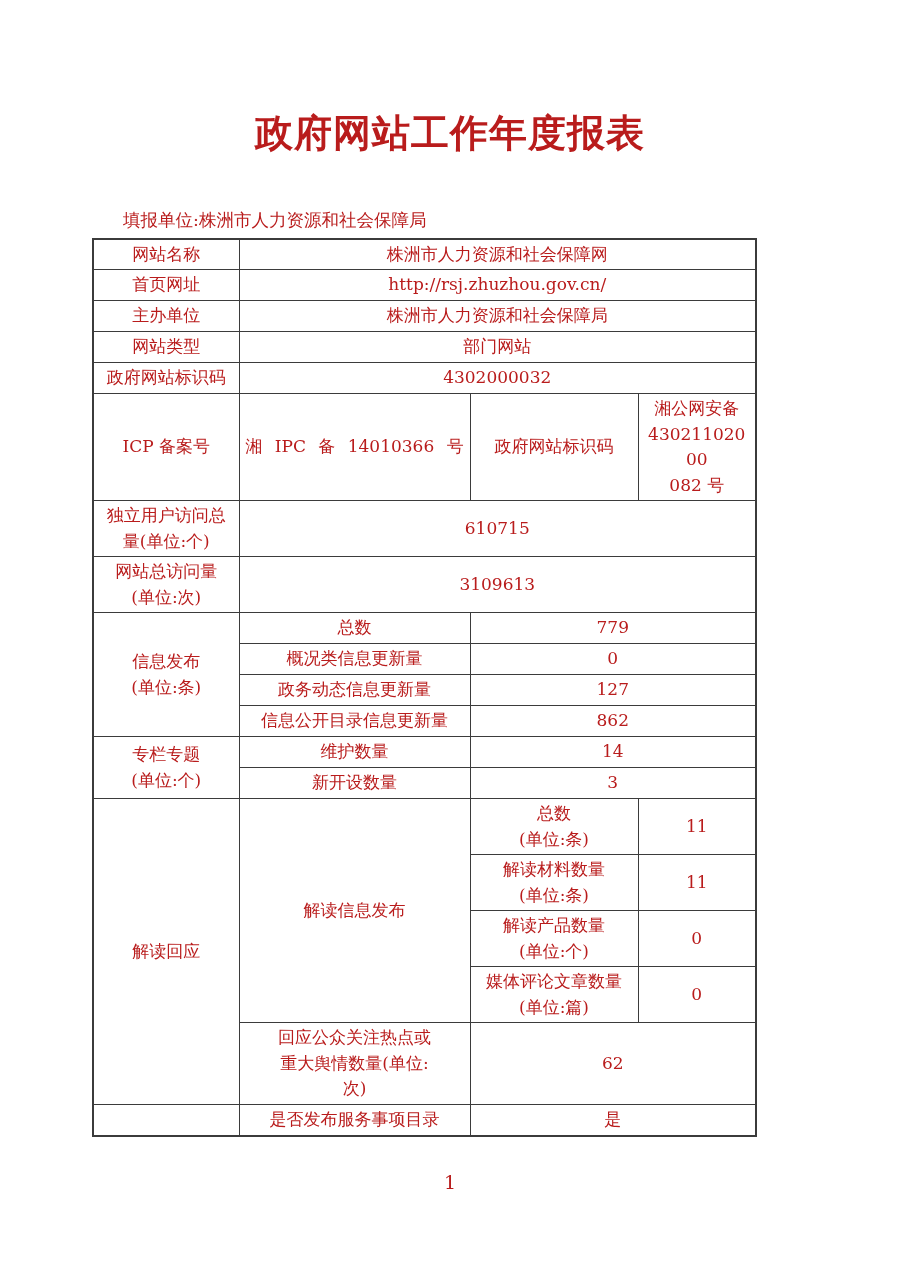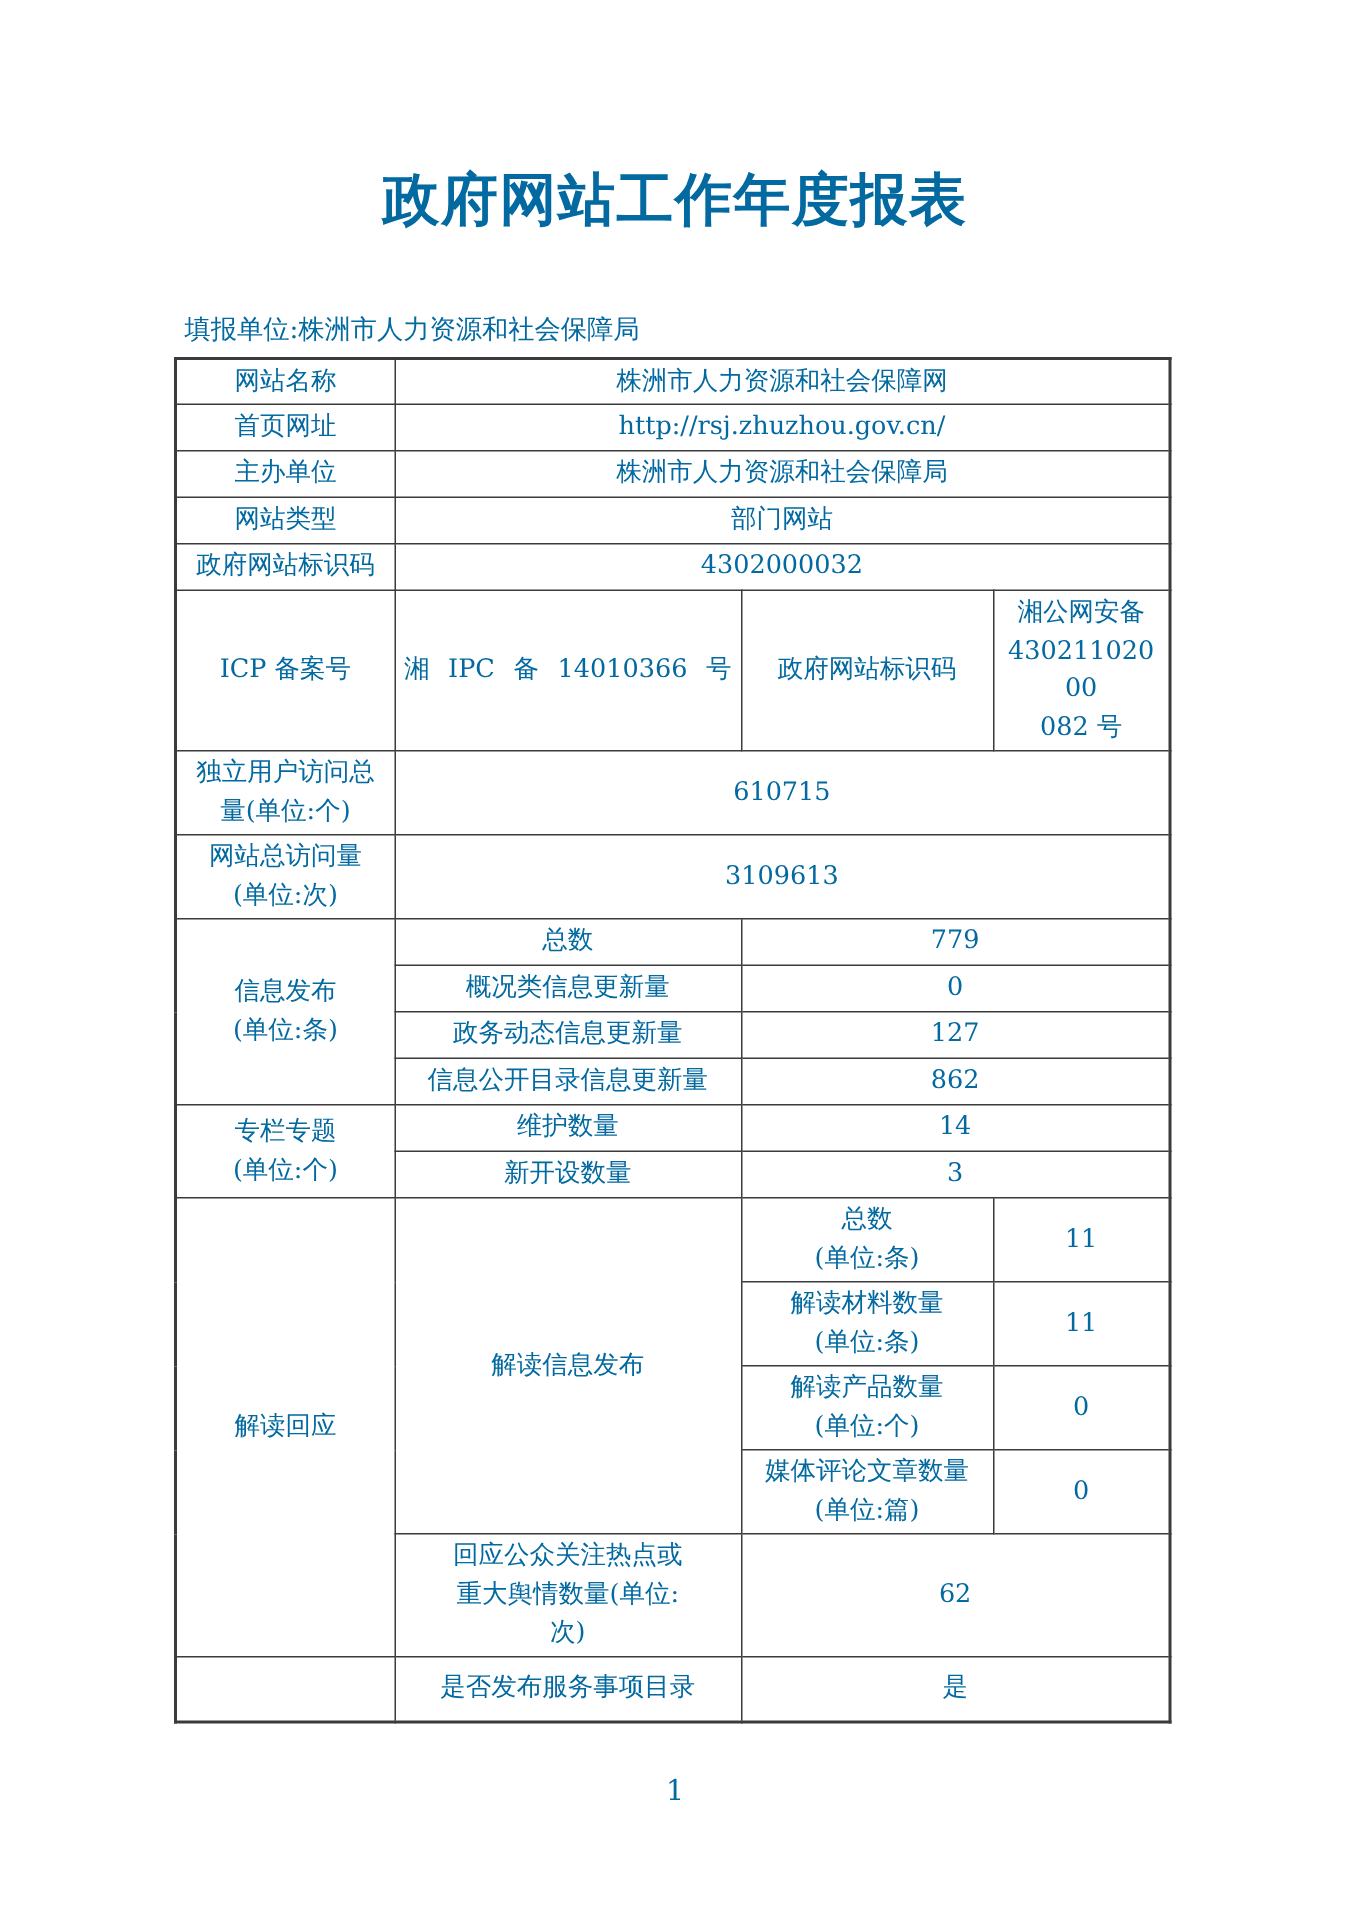--- a/index.html
+++ b/index.html
@@ -5,21 +5,21 @@
   html, body {
     margin: 0;
     padding: 0;
     background: #ffffff;
   }
   .page {
     position: relative;
     width: 900px;
     height: 1272px;
     background: #ffffff;
-    color: #0369a1;
+    color: #b91c1c;
     font-family: "DejaVu Serif", "Liberation Serif", serif;
     overflow: hidden;
   }
   .doc-title {
     padding-top: 110px;
     text-align: center;
     font-family: "DejaVu Sans", "Liberation Sans", sans-serif;
     font-weight: 700;
     font-size: 38px;
     line-height: 1.25;
@@ -34,40 +34,40 @@
   .reporting-unit {
     margin: 52px 0 0 123px;
     font-weight: 400;
     font-size: 17.5px;
     line-height: 1.2;
   }
   table.report {
     border-collapse: collapse;
     table-layout: fixed;
     width: 663px;
-    margin: 7px 0 0 116px;
+    margin: 7px 0 0 92px;
     border: 2px solid #3b3b3b;
   }
   table.report td {
     border: 1px solid #3b3b3b;
     text-align: center;
     vertical-align: middle;
     font-size: 17px;
     line-height: 1.5;
     padding: 2px 5px;
     white-space: pre-line;
     overflow: hidden;
     word-break: break-all;
   }
   .h31 { height: 31px; }
   .h55 { height: 55px; }
   .h83 { height: 83px; }
   .h52 { height: 52px; }
   .h78 { height: 78px; padding-left: 18px; }
-  .h32 { height: 44px; }
+  .h32 { height: 32px; }
   .wide-space { word-spacing: 7px; }
   .page-number {
     margin-top: 34px;
     text-align: center;
     font-size: 19px;
   }
 </style>
 </head>
 <body>
 

